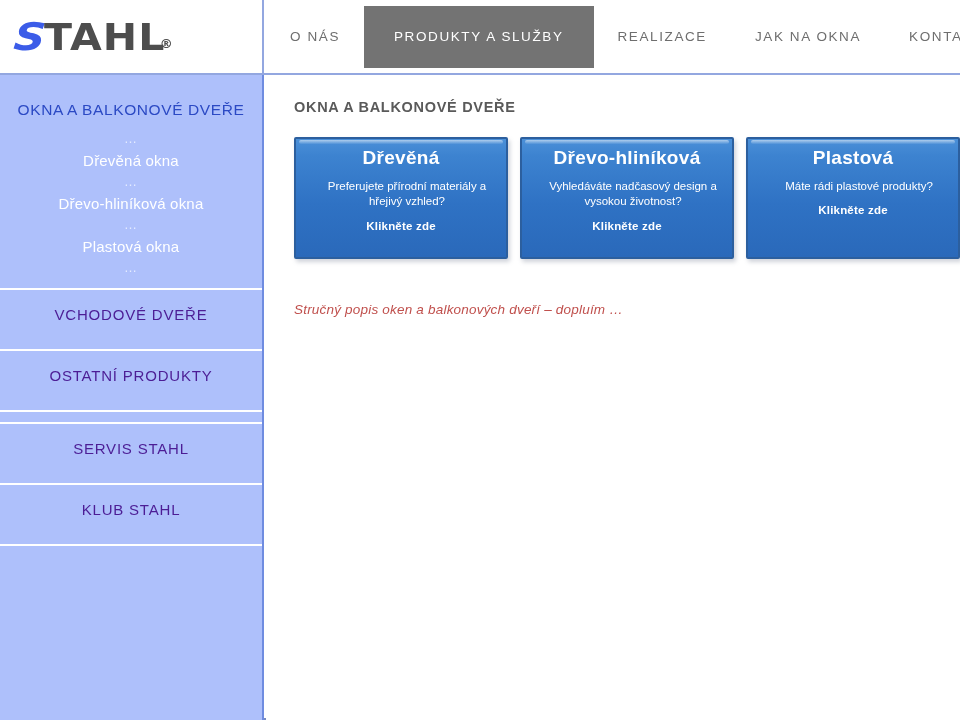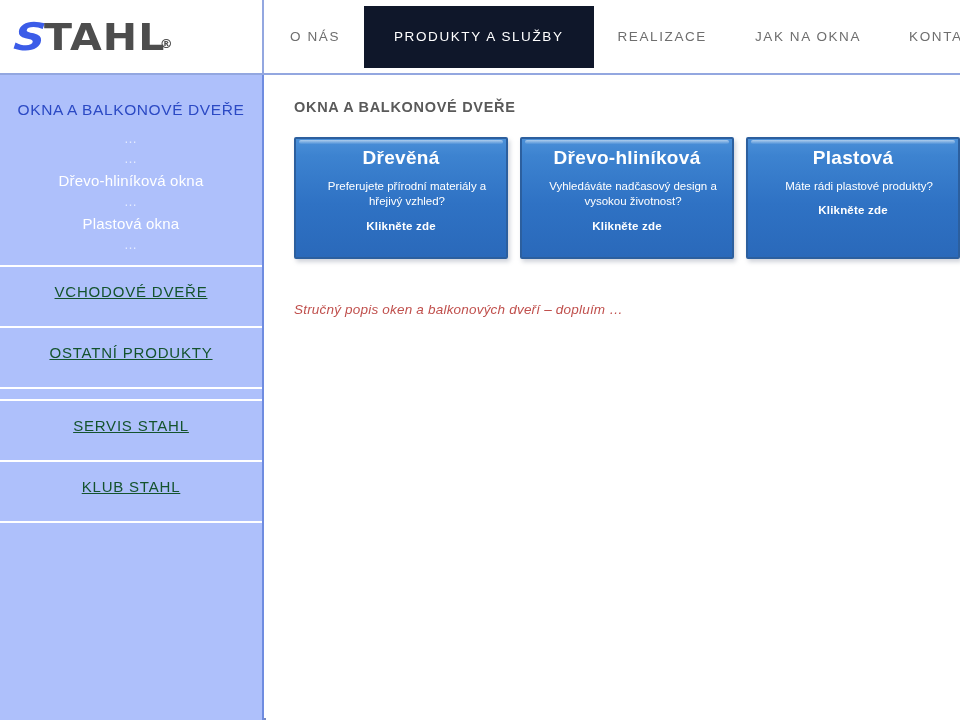--- a/index.html
+++ b/index.html
@@ -94,21 +94,21 @@
     justify-content: center;
     padding: 0 24px;
     font-size: 13.5px;
     letter-spacing: 1.6px;
     color: #6e6e6e;
     white-space: nowrap;
     cursor: pointer;
     box-sizing: border-box;
   }
   .nav-item.active {
-    background: #0f172a;
+    background: #737373;
     color: #ffffff;
     padding: 0 30px;
   }
 
   
   #sidebar {
     position: absolute;
     left: 0; top: 75px;
     width: 264px;
     height: 645px;
@@ -147,24 +147,23 @@
   .side-div {
     height: 2px;
     background: #ffffff;
     margin: 10px 0 0 0;
   }
   .side-link {
     display: block;
     text-align: center;
     font-size: 15px;
     letter-spacing: 0.8px;
-    color: #14532d;
+    color: #4c1d95;
     padding: 16px 0 16px 0;
     cursor: pointer;
-    text-decoration: underline;
   }
 
   
   #main {
     position: absolute;
     left: 266px; top: 75px;
     width: 694px;
     height: 645px;
     background: #ffffff;
     box-sizing: border-box;
@@ -256,20 +255,21 @@
     </div>
 
   </div>
 
   <div id="sidebar">
 
     <div class="side-group">
       <div class="side-head">OKNA A BALKONOVÉ DVEŘE</div>
 
       <div class="side-dots">…</div>
+      <div class="side-sub">Dřevěná okna</div>
 
       <div class="side-dots">…</div>
       <div class="side-sub">Dřevo-hliníková okna</div>
 
       <div class="side-dots">…</div>
       <div class="side-sub">Plastová okna</div>
 
       <div class="side-dots">…</div>
     </div>
 

